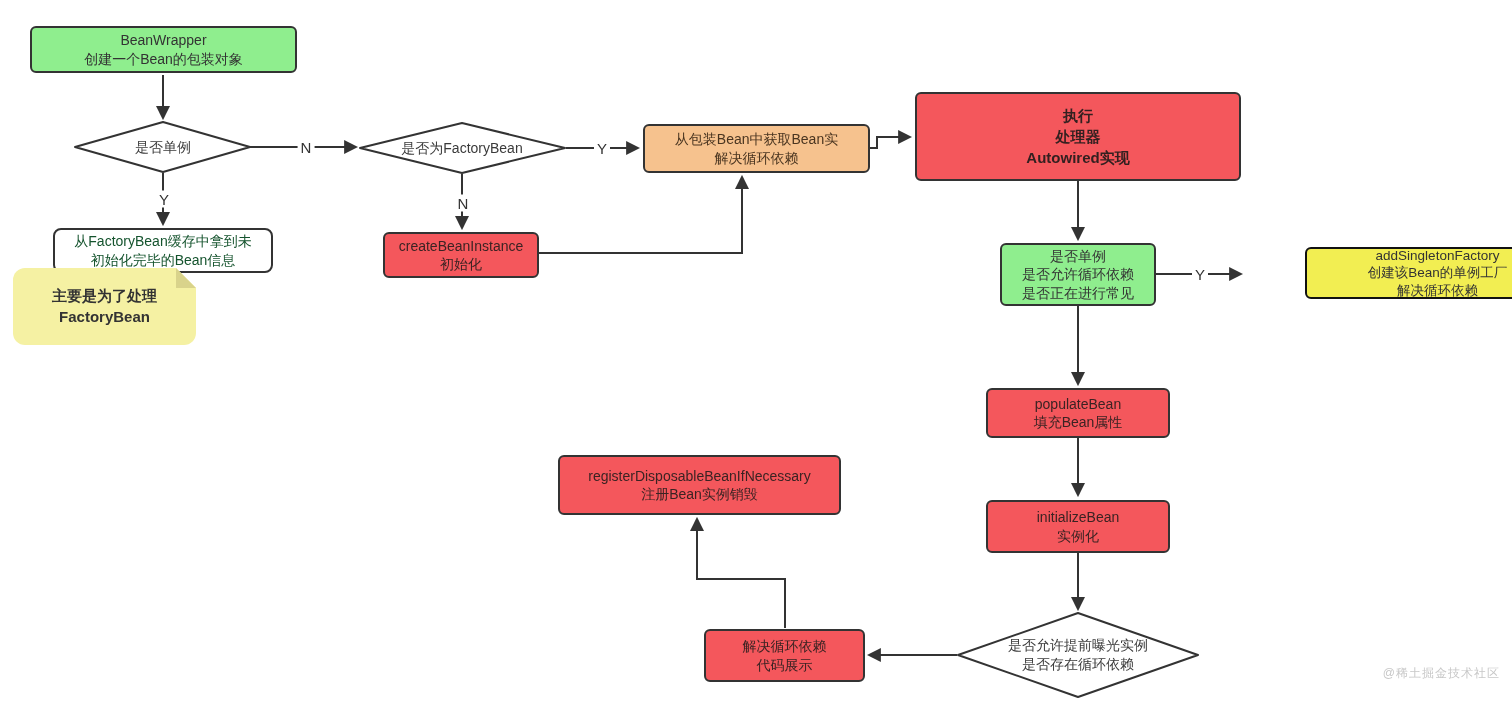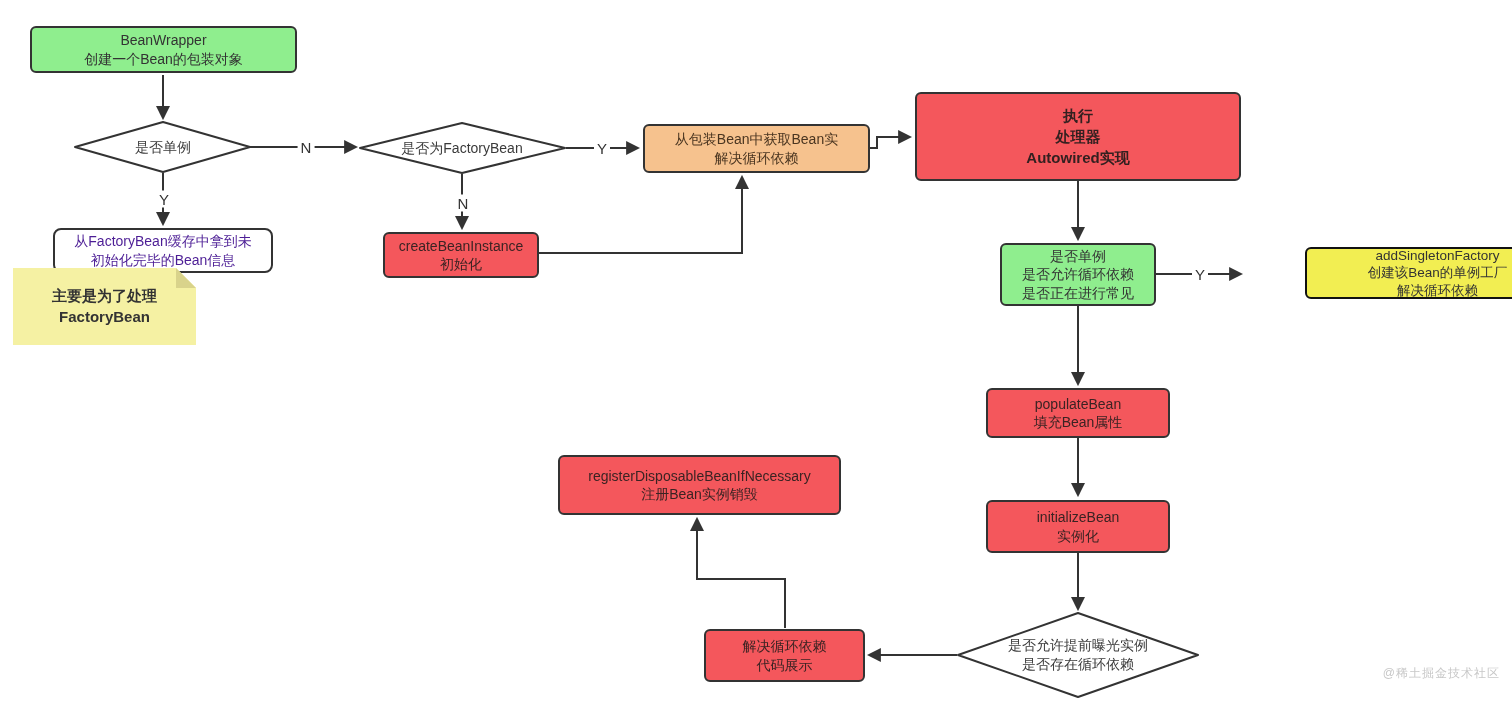--- a/index.html
+++ b/index.html
@@ -13,23 +13,23 @@
     border:2px solid var(--border);border-radius:6px;
     display:flex;flex-direction:column;align-items:center;justify-content:center;
     text-align:center;font-size:14px;color:#333;line-height:1.32;
   }
   .node span{display:block;white-space:nowrap;}
   .green{background:var(--green);}
   .red{background:var(--red);color:#3b2323;}
   .red-bold{background:var(--red);color:#332020;font-weight:bold;font-size:15px;line-height:1.4;}
   .orange{background:var(--orange);color:#4a3520;}
   .yellow{background:var(--yellow);border-color:#111;font-size:13.5px;line-height:1.28;}
-  .white{background:#fff;color:#4c1d95;border-radius:8px;}
+  .white{background:#fff;color:#14532d;border-radius:8px;}
   .note{
-    background:var(--note);border:none;border-radius:0;
+    background:var(--note);border:none;border-radius:12px;
     color:#333;font-weight:bold;font-size:15px;line-height:1.35;
     clip-path:polygon(0 0,calc(100% - 20px) 0,100% 20px,100% 100%,0 100%);
   }
   .note-fold{
     position:absolute;top:0;right:0;width:20px;height:20px;
     background:var(--note_fold);
     clip-path:polygon(0 0,100% 100%,0 100%);
   }
   .diamond-label{
     position:absolute;display:flex;flex-direction:column;align-items:center;justify-content:center;

